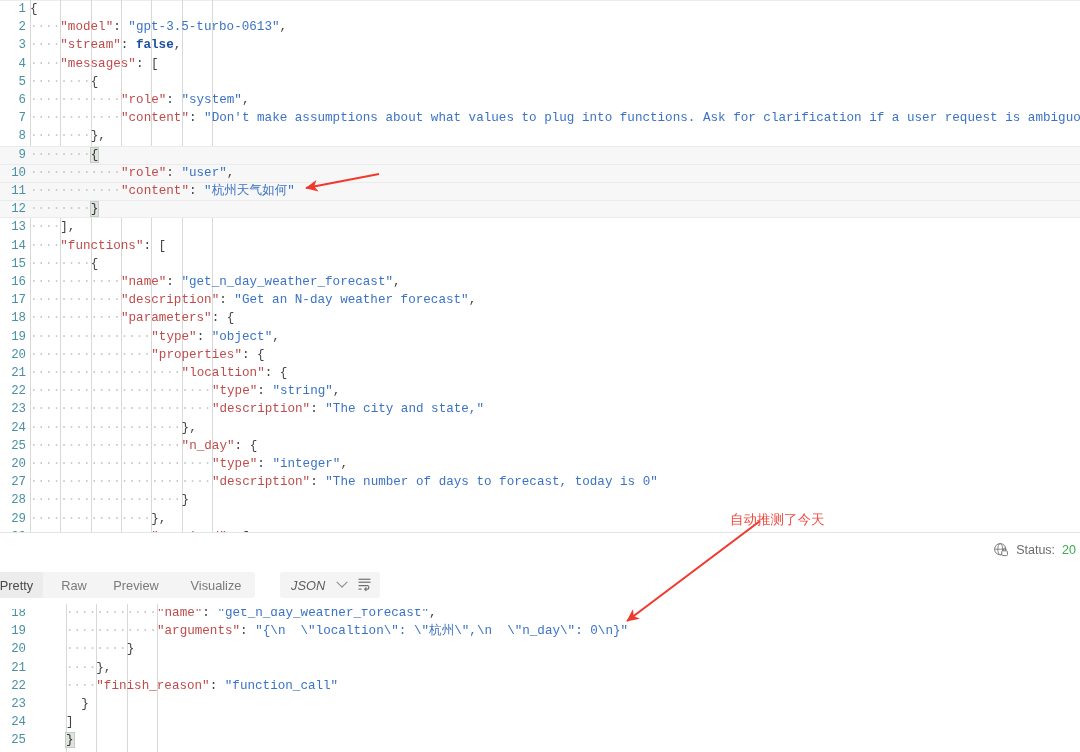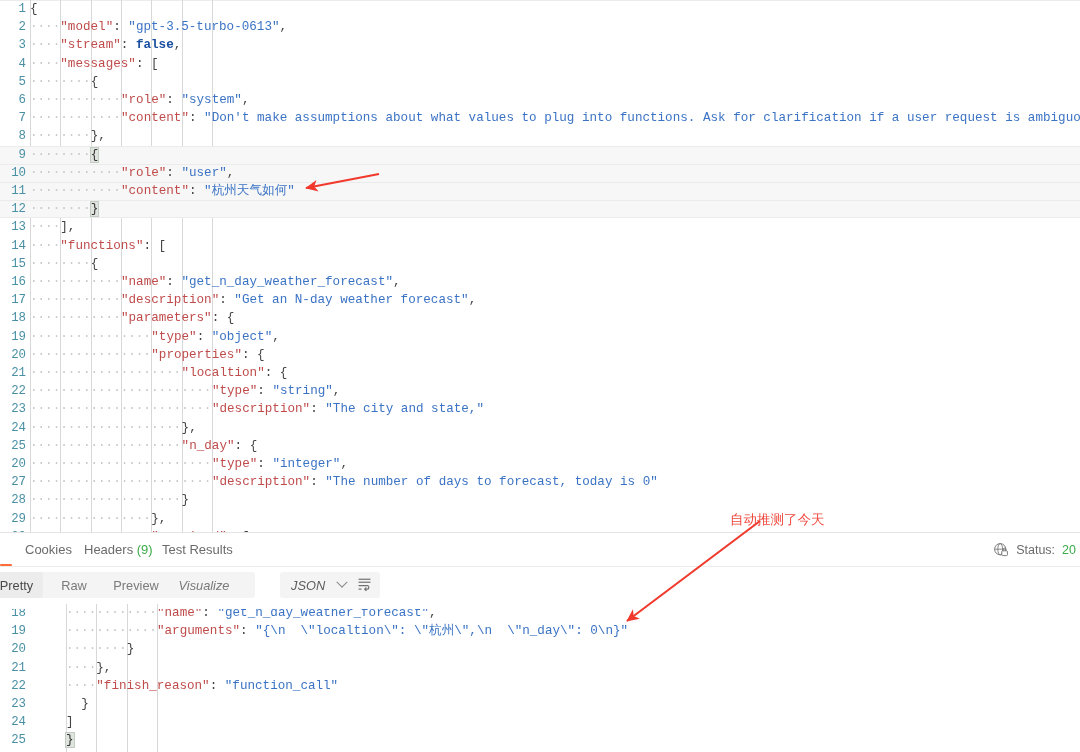--- a/index.html
+++ b/index.html
@@ -168,26 +168,20 @@
         <div class="code-row" style="top: 473.2px; position: absolute; left: 0px; right: 0px;"><span class="gutter">27</span><span class="codetext" style="left: 211.92px;"><span class="d" style="position: absolute; left: -181.92px;">························</span><span class="k">"description"</span><span class="p">: </span><span class="s">"The number of days to forecast, today is 0"</span></span></div>
         <div class="code-row" style="top: 491.4px; position: absolute; left: 0px; right: 0px;"><span class="gutter">28</span><span class="codetext" style="left: 181.6px;"><span class="d" style="position: absolute; left: -151.6px;">····················</span><span class="p">}</span></span></div>
         <div class="code-row" style="top: 509.6px; position: absolute; left: 0px; right: 0px;"><span class="gutter">29</span><span class="codetext" style="left: 151.28px;"><span class="d" style="position: absolute; left: -121.28px;">················</span><span class="p">},</span></span></div>
         <div class="code-row" style="top: 527.8px; position: absolute; left: 0px; right: 0px; overflow: hidden; height: 9px;"><span class="gutter">30</span><span class="codetext" style="left: 151.28px;"><span class="d" style="position: absolute; left: -121.28px;">················</span><span class="k">"required"</span><span class="p">: </span><span class="p">[</span></span></div>
       </div>
   </div>
   <div id="req-bottom-line"></div>
 
   <div id="resp-panel">
 
-    <div id="resp-tabs">
-        <div class="tab-underline" style="left: 0px; width: 12px;"></div>
-        <div class="rtab" style="left: 25px;"><span>Cookies</span></div>
-        <div class="rtab" style="left: 84px;"><span>Headers</span><span class="cnt"> (9)</span></div>
-        <div class="rtab" style="left: 162px;"><span>Test Results</span></div>
-      </div>
 
     <div id="status-wrap">
       <span style="display:inline-block;width:16px;height:16px;">
         <svg viewBox="0 0 20 20" width="16" height="16">
           <circle cx="9" cy="9" r="7" fill="none" stroke="#777" stroke-width="1.2"></circle>
           <ellipse cx="9" cy="9" rx="3" ry="7" fill="none" stroke="#777" stroke-width="1.1"></ellipse>
           <line x1="2" y1="9" x2="16" y2="9" stroke="#777" stroke-width="1.1"></line>
           <rect x="11" y="11" width="7" height="6" rx="1" fill="#fff" stroke="#777" stroke-width="1.2"></rect>
           <path d="M12.8 11 v-1.6 a1.7 1.7 0 0 1 3.4 0 V11" fill="none" stroke="#777" stroke-width="1.2"></path>
         </svg>
@@ -195,21 +189,21 @@
       <span>Status:</span>
       <span class="val">20</span>
     </div>
 
     <div id="resp-toolbar">
       <div id="seg-bg" style="left: -10px; width: 265px;"></div>
       <div id="segs">
           <div class="seg active" style="left: -10px; width: 53px;">Pretty</div>
           <div class="seg" style="left: 50px; width: 48px;">Raw</div>
           <div class="seg" style="left: 101px; width: 70px;">Preview</div>
-          <div class="seg" style="left: 165px; width: 78px; font-style: italic;">Visualize</div>
+          <div class="seg" style="left: 177px; width: 78px;">Visualize</div>
         </div>
 
       <div id="fmt-select" style="left: 280px; font-style: italic;">
         <span>JSON</span>
         <span class="chev"></span>
       </div>
 
       <div id="wrap-btn" style="left: 348px;">
         <span>
           <svg viewBox="0 0 20 20" width="17" height="17">

